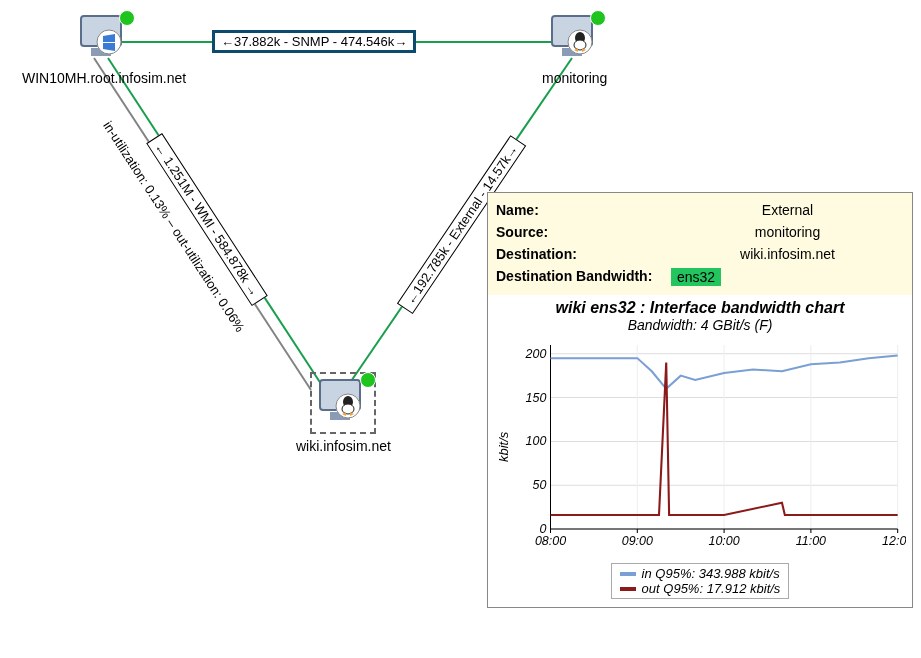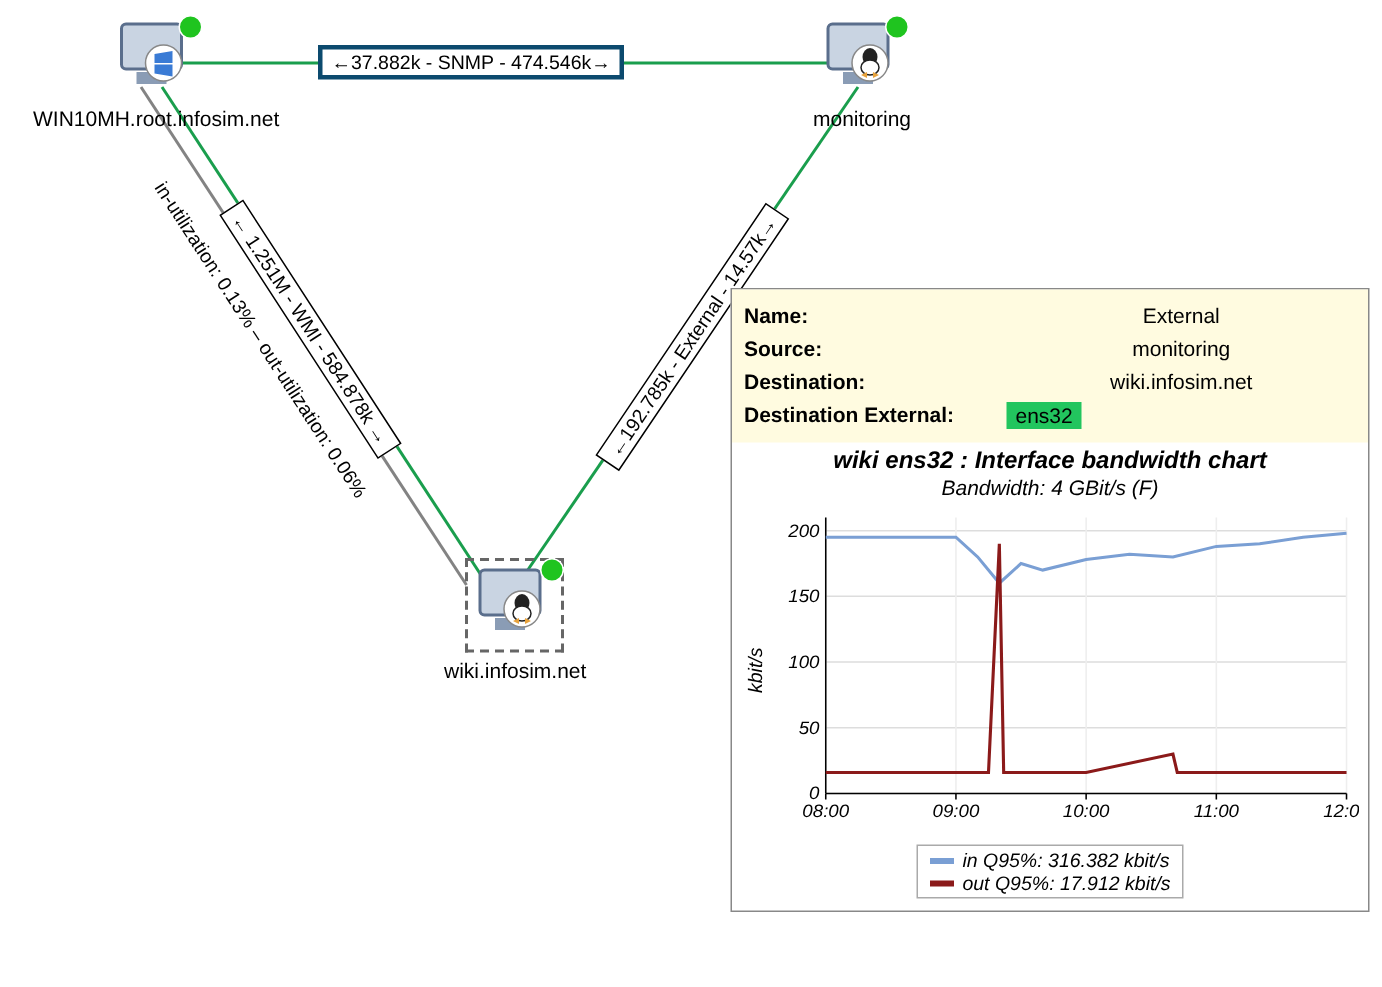--- a/index.html
+++ b/index.html
@@ -213,21 +213,21 @@
     </div>
     <div class="detail-row">
       <div class="detail-key">Source:</div>
       <div class="detail-val">monitoring</div>
     </div>
     <div class="detail-row">
       <div class="detail-key">Destination:</div>
       <div class="detail-val">wiki.infosim.net</div>
     </div>
     <div class="detail-row">
-      <div class="detail-key">Destination External:</div>
+      <div class="detail-key">Destination Bandwidth:</div>
       <div class="detail-val highlight">ens32</div>
     </div>
   </div>
 
   <div class="chart-area">
     <div class="chart-title">wiki ens32 : Interface bandwidth chart</div>
     <div class="chart-subtitle">Bandwidth: 4 GBit/s (F)</div>
     <div class="chart-body">
       <div class="ylabel">kbit/s</div>
       <div class="plot">
@@ -260,21 +260,21 @@
             <line x1="38" y1="8" x2="38" y2="192" stroke="#000" stroke-width="1"></line>
             <line x1="38" y1="192" x2="372" y2="192" stroke="#000" stroke-width="1"></line>
             <path d="M38 21.14285714285714 L79.75 21.14285714285714 L121.5 21.14285714285714 L135.41666666666669 34.28571428571429 L149.33333333333331 51.80952380952382 L163.25 38.66666666666666 L177.16666666666669 43.047619047619044 L205 36.03809523809524 L232.83333333333334 32.53333333333333 L260.66666666666663 34.28571428571429 L288.5 27.276190476190468 L316.33333333333337 25.523809523809522 L344.16666666666663 21.14285714285714 L372 18.51428571428572 " fill="none" stroke="#7a9fd4" stroke-width="2"></path>
             <path d="M38 177.9809523809524 L121.5 177.9809523809524 L142.375 177.9809523809524 L149.33333333333331 25.523809523809522 L152.11666666666667 177.9809523809524 L156.29166666666669 177.9809523809524 L205 177.9809523809524 L260.66666666666663 165.71428571428572 L263.45000000000005 177.9809523809524 L288.5 177.9809523809524 L372 177.9809523809524 " fill="none" stroke="#8b1a1a" stroke-width="2"></path>
           </svg>
       </div>
     </div>
     <div class="legend">
       <div class="legend-row">
         <span class="legend-swatch" style="background:#7a9fd4"></span>
-        <span>in Q95%: 316.382 kbit/s</span>
+        <span>in Q95%: 343.988 kbit/s</span>
       </div>
       <div class="legend-row">
         <span class="legend-swatch" style="background:#8b1a1a"></span>
         <span>out Q95%: 17.912 kbit/s</span>
       </div>
     </div>
   </div>
 </div>
 
 </body></html>

